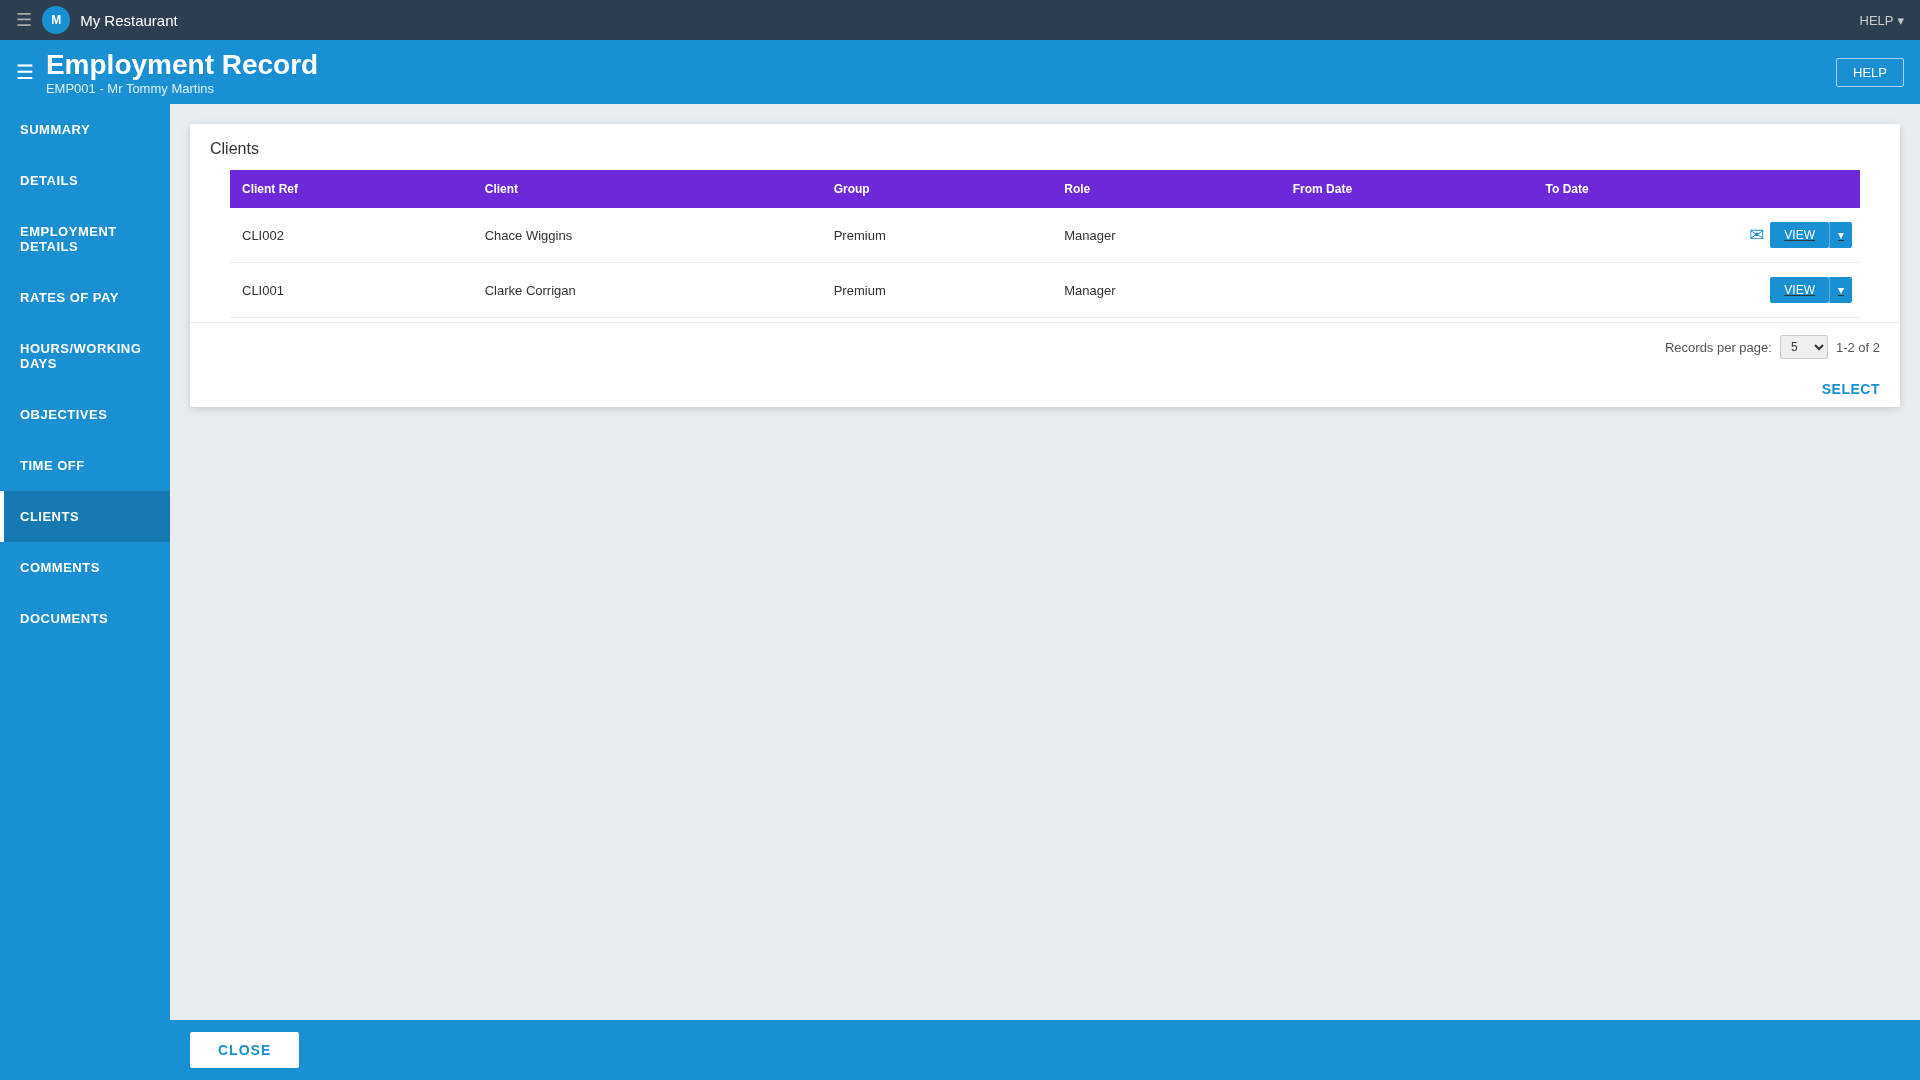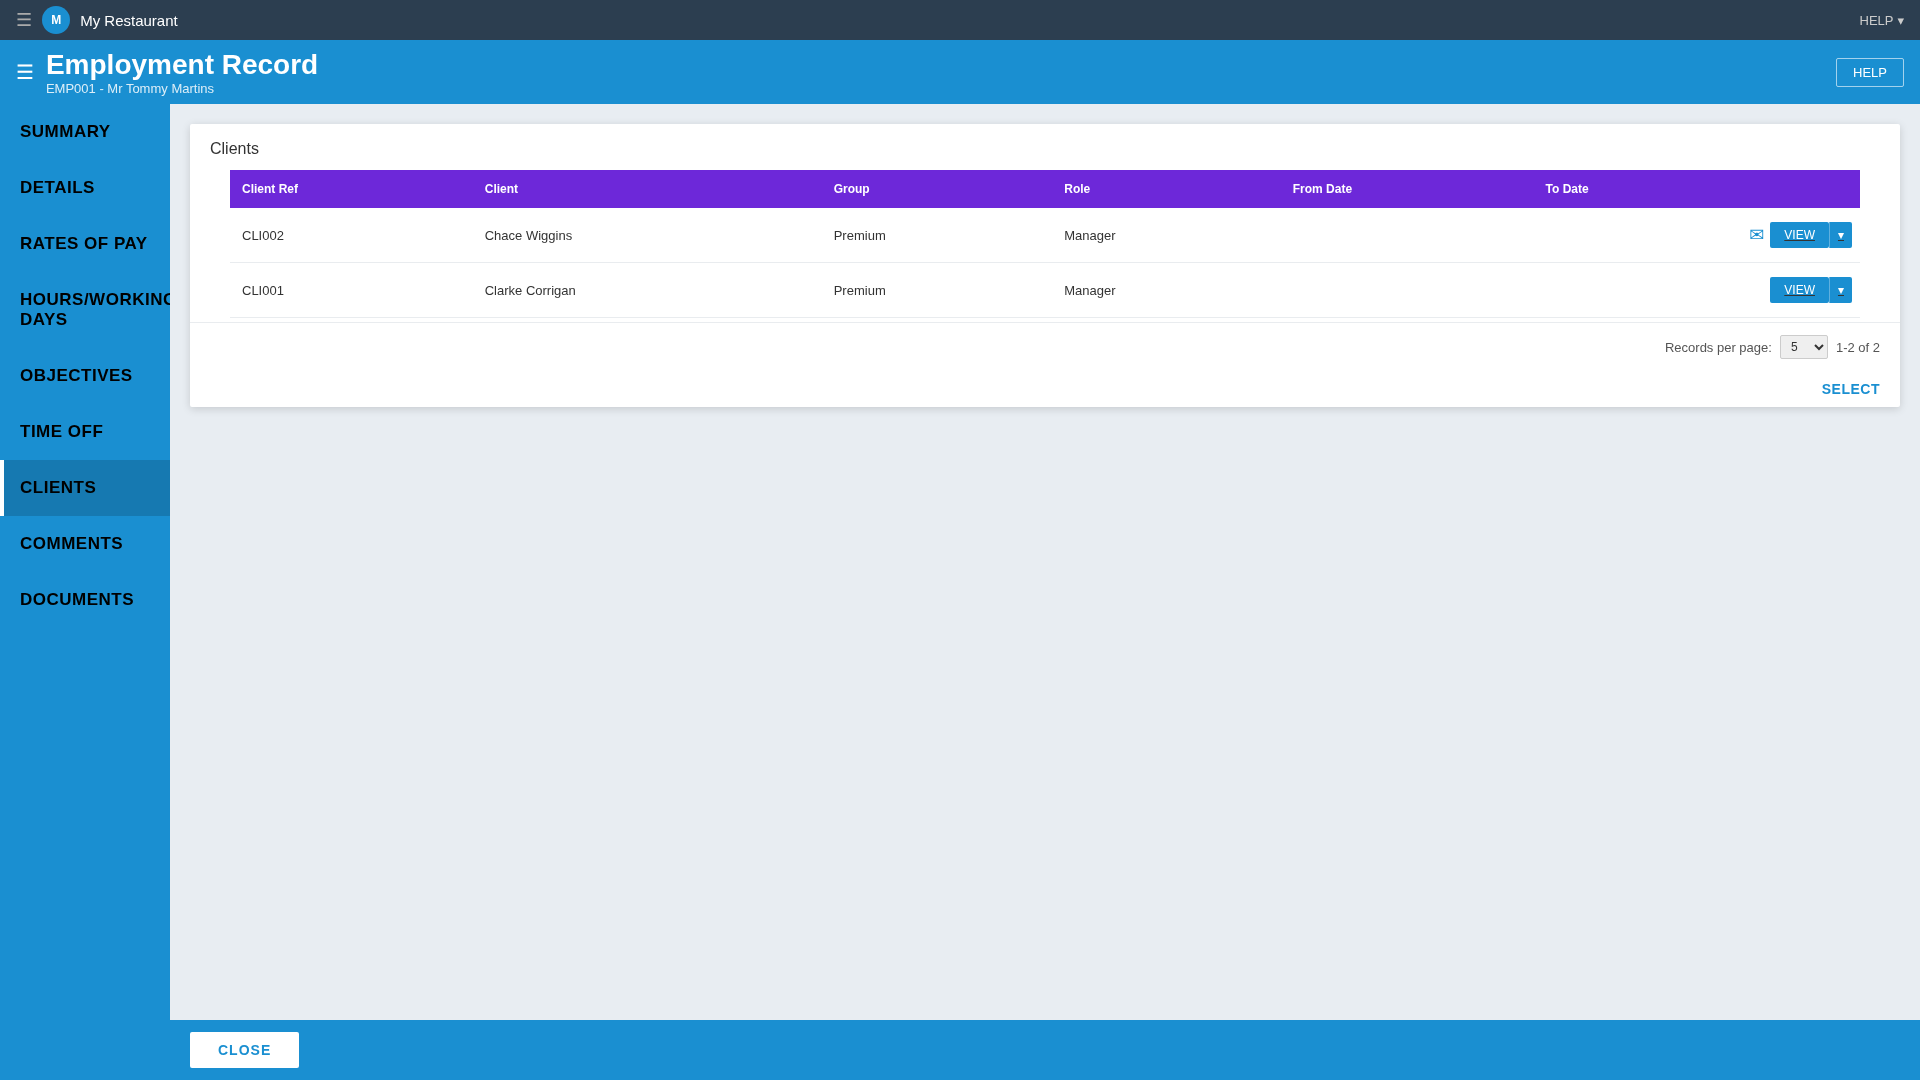--- a/index.html
+++ b/index.html
@@ -59,22 +59,22 @@
 
     
     .sidebar {
       width: 170px;
       background: #1a8fd1;
       flex-shrink: 0;
       padding-top: 0;
     }
     .sidebar-item {
       padding: 18px 16px;
-      color: #000000;
-      font-size: 17px;
+      color: #ffffff;
+      font-size: 13px;
       font-weight: 600;
       letter-spacing: 0.5px;
       cursor: pointer;
       border-left: 4px solid transparent;
     }
     .sidebar-item.active {
       background: rgba(0,0,0,0.15);
       border-left: 4px solid white;
     }
 
@@ -251,20 +251,23 @@
 </div>
 
 <div class="main-layout">
 
   <div class="sidebar">
     <div class="sidebar-item">
       <span>SUMMARY</span>
     </div>
     <div class="sidebar-item">
       <span>DETAILS</span>
+    </div>
+    <div class="sidebar-item">
+      <span>EMPLOYMENT DETAILS</span>
     </div>
     <div class="sidebar-item">
       <span>RATES OF PAY</span>
     </div>
     <div class="sidebar-item">
       <span>HOURS/WORKING DAYS</span>
     </div>
     <div class="sidebar-item">
       <span>OBJECTIVES</span>
     </div>

